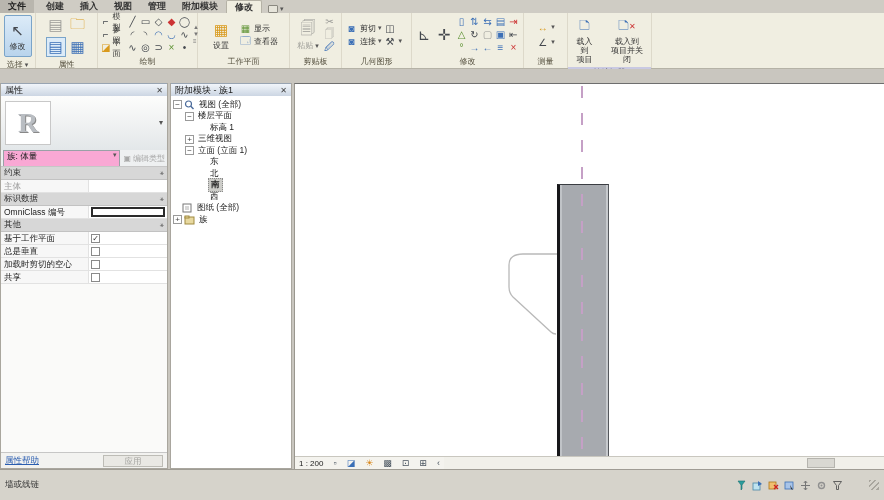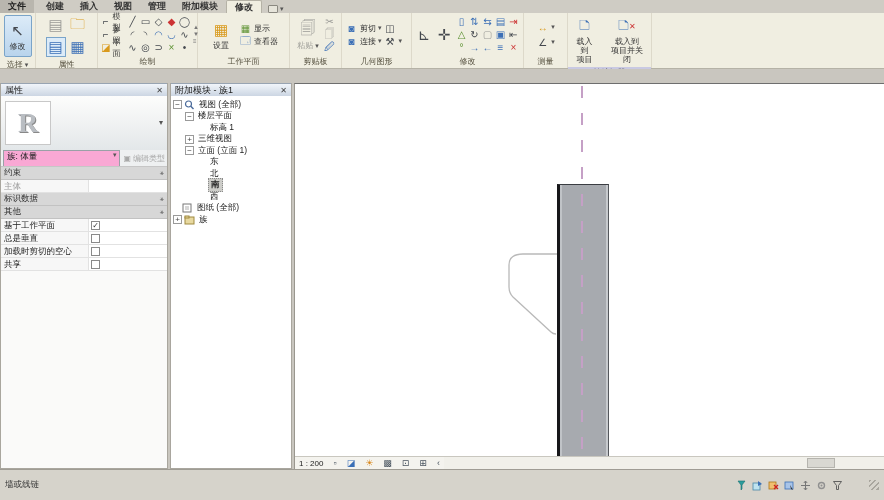--- a/index.html
+++ b/index.html
@@ -339,20 +339,26 @@
           <span class="pin">⚹</span>
         </div>
         <div class="prow">
           <div class="lab dim">主体</div>
           <div class="val"></div>
         </div>
         <div class="phead">
           <span>标识数据</span>
           <span class="pin">⚹</span>
         </div>
+        <div class="prow">
+          <div class="lab">OmniClass 编号</div>
+          <div class="val">
+              <div class="focusbox"></div>
+            </div>
+        </div>
         <div class="phead">
           <span>其他</span>
           <span class="pin">⚹</span>
         </div>
         <div class="prow">
           <div class="lab">基于工作平面</div>
           <div class="val">
               <span class="cb">✓</span>
             </div>
         </div>
@@ -369,20 +375,24 @@
             </div>
         </div>
         <div class="prow">
           <div class="lab">共享</div>
           <div class="val">
               <span class="cb"></span>
             </div>
         </div>
       </div>
       <div class="pfill"></div>
+      <div class="pfoot">
+        <span class="helplink">属性帮助</span>
+        <span class="applybtn">应用</span>
+      </div>
     </div>
 
     <div class="panel browser">
       <div class="ptitle">
         <span>附加模块 - 族1</span>
         <span class="x">✕</span>
       </div>
       <div class="tree">
         <div class="trow">
           <span class="exp">−</span>

